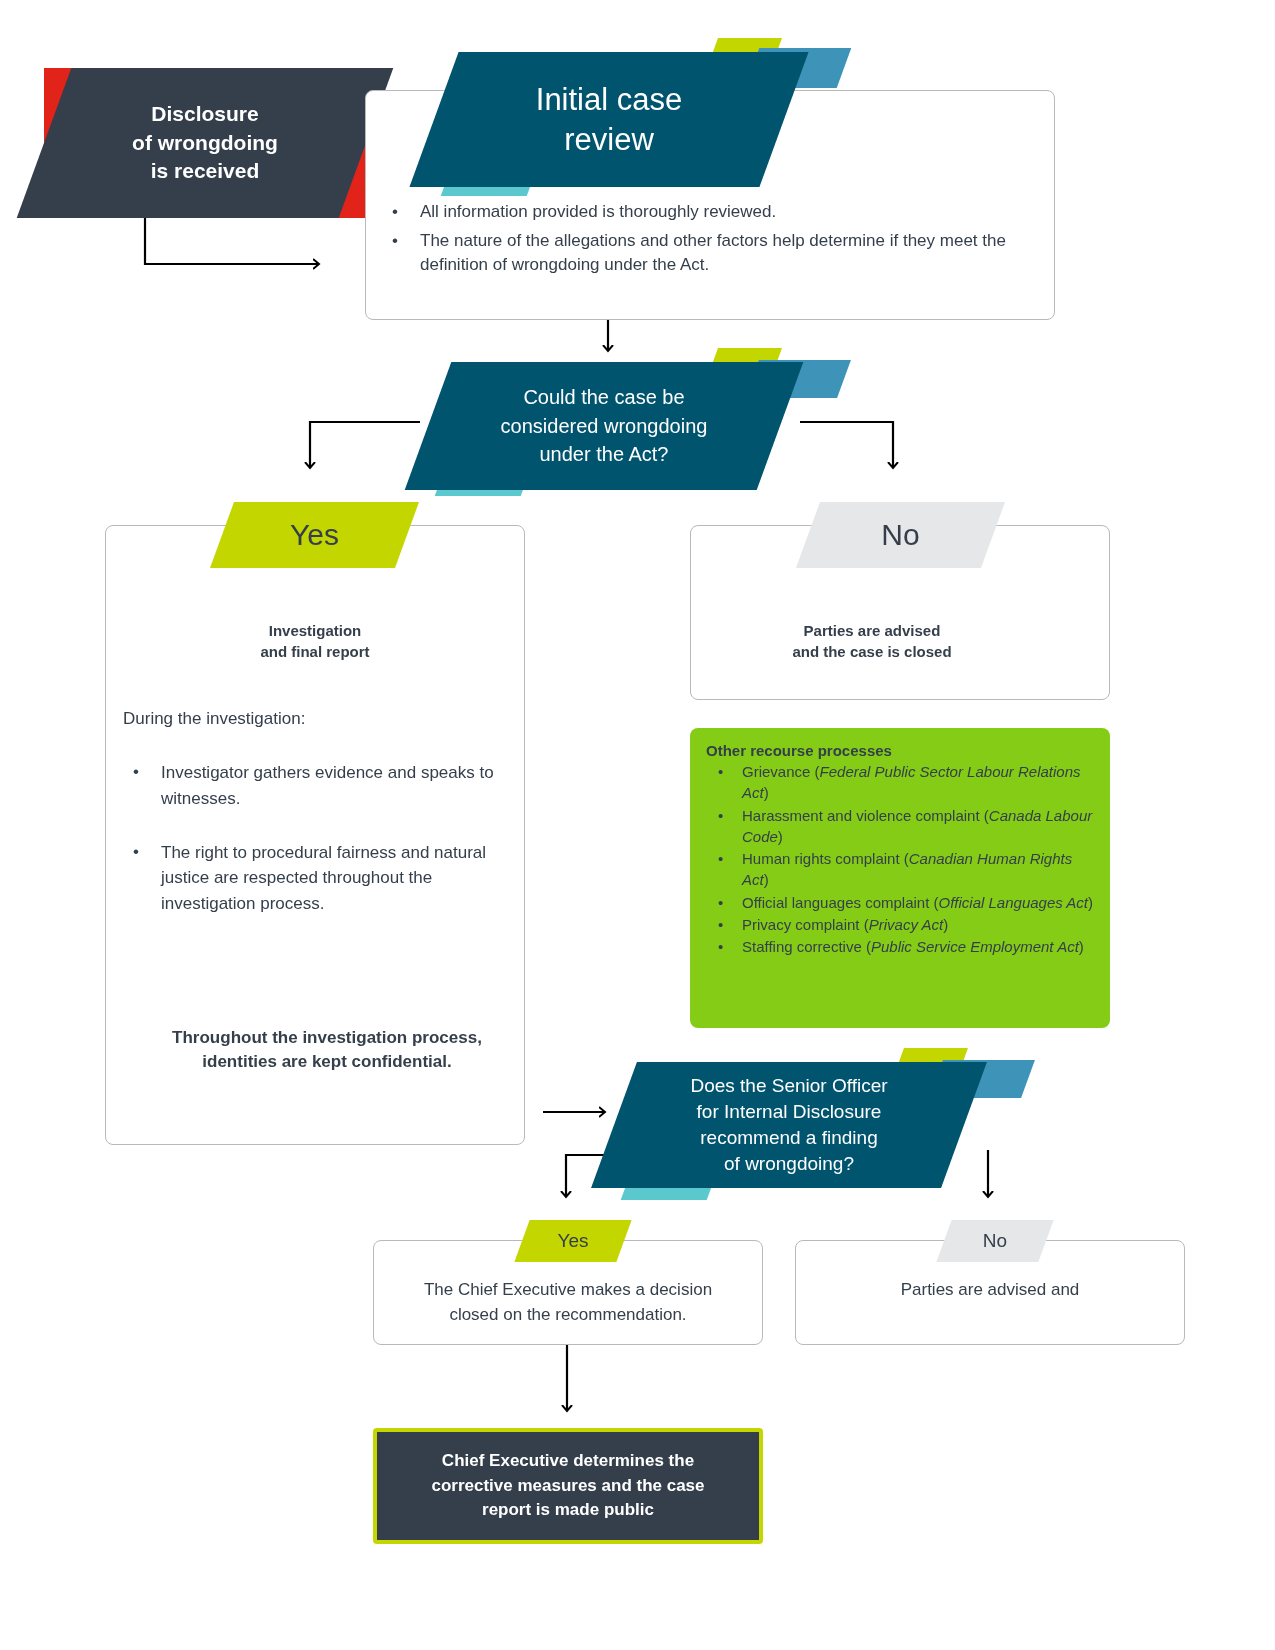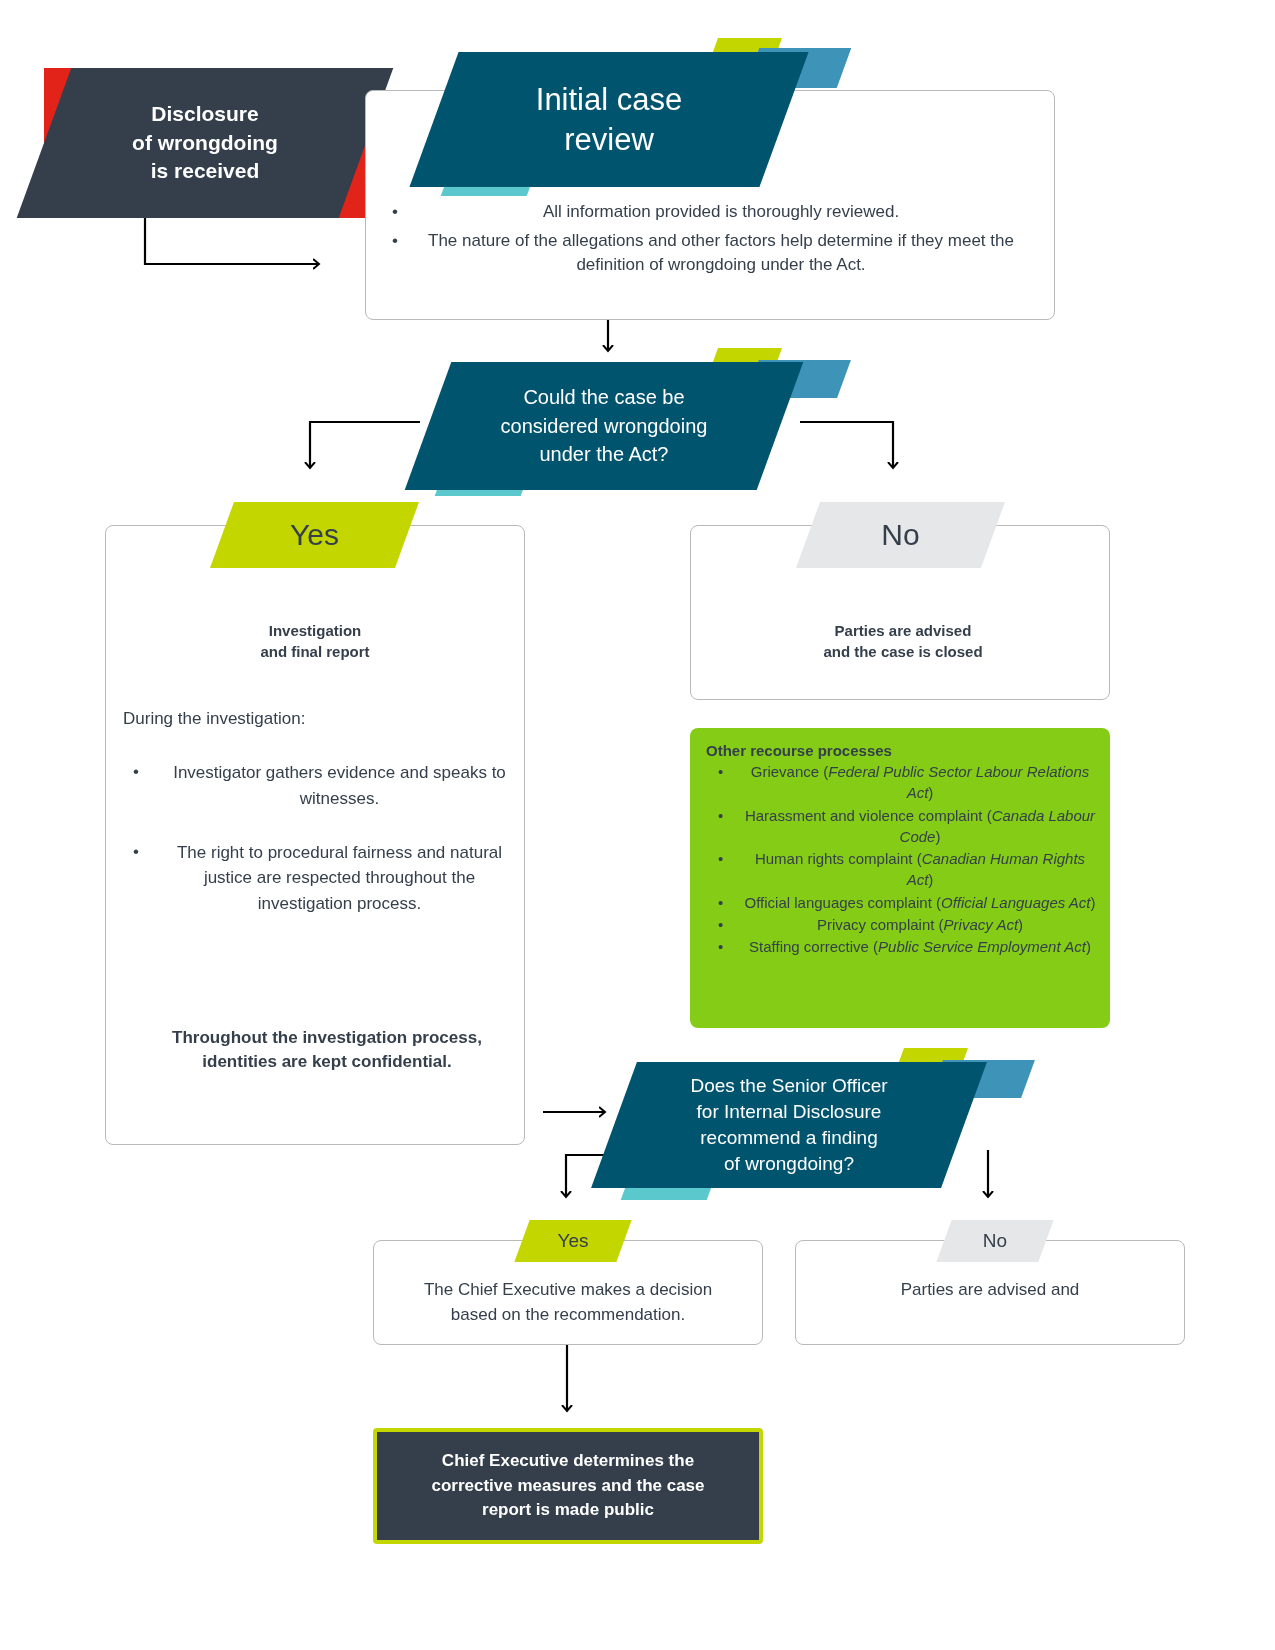--- a/index.html
+++ b/index.html
@@ -71,29 +71,29 @@
 
   
   .tab-yes { background:#c4d600; color:#343f4b; }
   .tab-no  { background:#e6e7e8; color:#343f4b; }
 
   
   .body-txt { font-size:17px; line-height:1.45; color:#343f4b; }
   .bold-head { font-weight:bold; font-size:15px; line-height:1.4; text-align:center; }
 
   ul.flow { margin:0; padding:0; list-style:none; }
-  ul.flow li { position:relative; padding-left:38px; margin-bottom:4px;text-align:center; }
+  ul.flow li { position:relative; padding-left:38px; margin-bottom:4px; }
   ul.flow li:before {
     content:"\2022";
     position:absolute; left:10px; top:0;
     font-size:17px; line-height:1.45;
   }
 
   ul.recourse { margin:0; padding:0; list-style:none; }
-  ul.recourse li { position:relative; padding-left:36px; margin-bottom:1px;text-align:center; }
+  ul.recourse li { position:relative; padding-left:36px; margin-bottom:1px; }
   ul.recourse li:before {
     content:"\2022";
     position:absolute; left:12px; top:0;
     font-size:15px;
   }
   .recourse-title { font-weight:bold; font-size:15px; margin-bottom:2px; }
   .recourse-txt { font-size:15px; line-height:1.42; }
   em { font-style: italic; }
 
   
@@ -233,21 +233,21 @@
     <div>Throughout the investigation process,</div>
     <div>identities are kept confidential.</div>
   </div>
 
   <div class="roundbox" style="left:690px; top:525px; width:420px; height:175px;"></div>
   <div class="para tab-no" style="left:808px; top:502px; width:185px; height:66px;">
     <div class="unskew">
         <span style="font-size:30px;">No</span>
       </div>
   </div>
-  <div class="abs bold-head" style="left:708px; top:620px; width:390px;">
+  <div class="abs bold-head" style="left:677px; top:620px; width:390px;">
     <div>Parties are advised</div>
     <div>and the case is closed</div>
   </div>
 
   <div class="graybox" style="left:690px; top:728px; width:420px; height:300px;">
     <div style="padding:14px 12px 10px 16px;">
       <div class="recourse-title">Other recourse processes</div>
       <ul class="recourse recourse-txt">
         <li><span>Grievance (</span><em>Federal Public Sector Labour Relations Act</em><span>)</span></li>
         <li><span>Harassment and violence complaint (</span><em>Canada Labour Code</em><span>)</span></li>
@@ -283,21 +283,21 @@
   </div>
 
   <div class="roundbox" style="left:373px; top:1240px; width:390px; height:105px;"></div>
   <div class="para tab-yes" style="left:522px; top:1220px; width:102px; height:42px;">
     <div class="unskew">
         <span style="font-size:19px;">Yes</span>
       </div>
   </div>
   <div class="abs body-txt" style="left:385px; top:1278px; width:366px; text-align:center;">
     <div>The Chief Executive makes a decision</div>
-    <div>based on the recommendation.</div>
+    <div>closed on the recommendation.</div>
   </div>
 
   <div class="roundbox" style="left:795px; top:1240px; width:390px; height:105px;"></div>
   <div class="para tab-no" style="left:944px; top:1220px; width:102px; height:42px;">
     <div class="unskew">
         <span style="font-size:19px;">No</span>
       </div>
   </div>
   <div class="abs body-txt" style="left:807px; top:1278px; width:366px; text-align:center;">
     <div>Parties are advised and</div>

